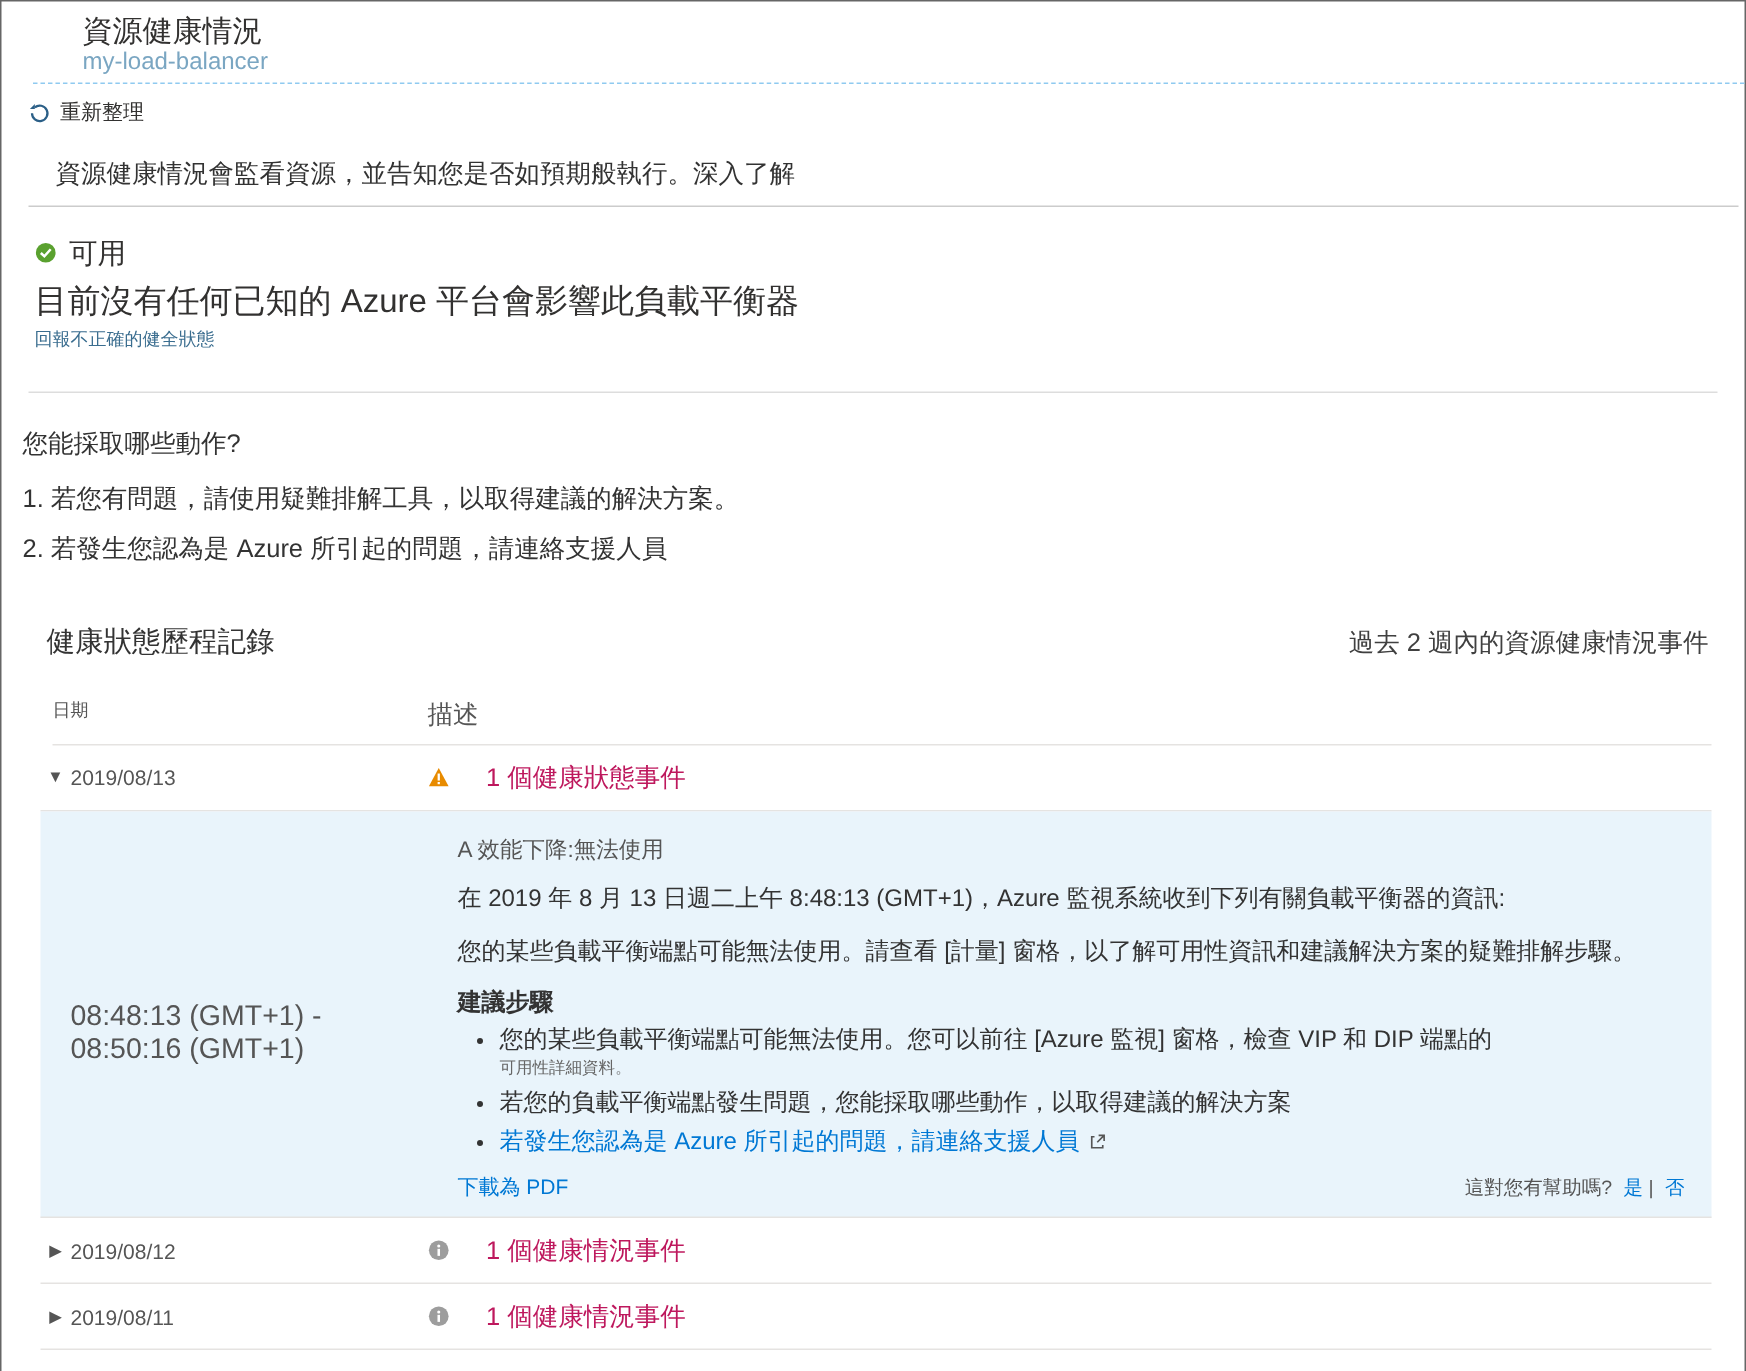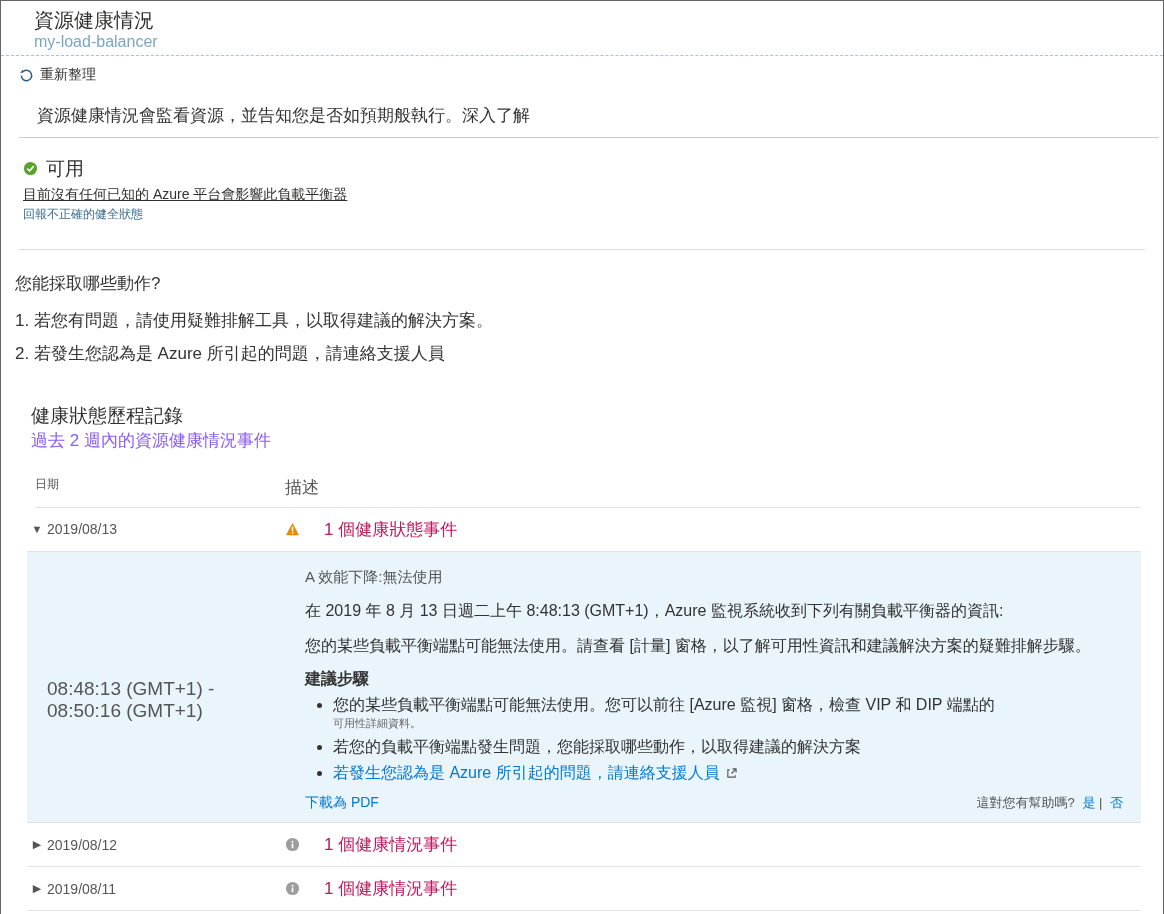--- a/index.html
+++ b/index.html
@@ -1,38 +1,38 @@
 <!DOCTYPE html>
 <html><head>
   <meta charset="utf-8">
   <style>
     * { box-sizing: border-box; margin: 0; padding: 0; }
     body { font-family: "Segoe UI", "Microsoft JhengHei", sans-serif; font-size: 14px; color: #323130; background: #fff; width: 1164px; }
     .page { border: 1px solid #666; width: 1164px; min-height: 914px; padding: 0; }
-    .header { padding: 6px 18px 4px 33px; border-bottom: 1px dashed #8fcaf0; }
+    .header { padding: 6px 18px 4px 33px; border-bottom: 1px dashed #8fcaf0; margin-left: 21px; }
     .page-title { font-size: 20px; font-weight: 400; color: #323130; }
     .subtitle { font-size: 16px; color: #7aa6c2; margin-top: -1px; }
     .toolbar { padding: 10px 18px; }
     .refresh-btn { display: inline-flex; align-items: center; gap: 6px; cursor: pointer; color: #323130; font-size: 14px; }
     .refresh-icon { width: 15px; height: 15px; }
     .description-row { padding: 8px 18px 10px 18px; font-size: 17px; color: #333; border-bottom: 1px solid #ccc; margin: 0 4px 0 18px; }
     .status-block { padding: 18px 22px 6px 22px; }
     .status-line { display: flex; align-items: center; gap: 8px; }
     .status-check { width: 15px; height: 15px; }
     .status-text { font-size: 19px; color: #323130; }
-    .status-sub { font-size: 14px; color: #323130; margin-top: 4px; margin-left: 0px; text-decoration: underline; }
+    .status-sub { font-size: 22px; color: #323130; margin-top: 4px; margin-left: 0px; }
     .report-link { font-size: 12px; color: #3a6d8f; margin-top: 2px; cursor: pointer; }
     .divider { border-top: 1px solid #ddd; margin: 20px 18px 0 18px; }
     .actions-block { padding: 22px 22px 0 14px; }
     .actions-title { font-size: 17px; color: #333; margin-bottom: 14px; }
     .actions-list { font-size: 17px; color: #333; }
     .actions-list div { margin-bottom: 10px; }
-    .history-header { display: flex; justify-content: space-between; align-items: baseline; padding: 28px 24px 18px 30px; flex-direction: column; }
+    .history-header { display: flex; justify-content: space-between; align-items: baseline; padding: 28px 24px 18px 30px; }
     .history-title { font-size: 19px; color: #333; }
-    .history-subtitle { font-size: 17px; color: #8b5cf6; }
+    .history-subtitle { font-size: 17px; color: #404040; }
     .table { width: 100%; }
     .table-header { display: flex; padding: 6px 0 8px 0; border-bottom: 1px solid #e5e3e1; margin: 0 22px 0 34px; }
     .col-date { width: 250px; font-size: 12px; color: #555; }
     .col-desc { flex: 1; font-size: 17px; color: #555; }
     .table-row { display: flex; align-items: center; padding: 10px 0; border-bottom: 1px solid #e5e3e1; margin: 0 22px 0 26px; }
     .expand-icon { width: 20px; display: flex; justify-content: center; font-size: 11px; color: #555; }
     .row-date { width: 238px; font-size: 14px; color: #555; }
     .row-desc { flex: 1; display: flex; align-items: center; gap: 24px; font-size: 17px; color: #be185d; }
     .icon-sm { width: 15px; height: 15px; flex-shrink: 0; }
     .expanded-panel { background: #e9f4fb; margin: 0 22px 0 26px; padding: 16px 18px 10px 20px; border-bottom: 1px solid #e5e3e1; display: flex; gap: 20px; }

